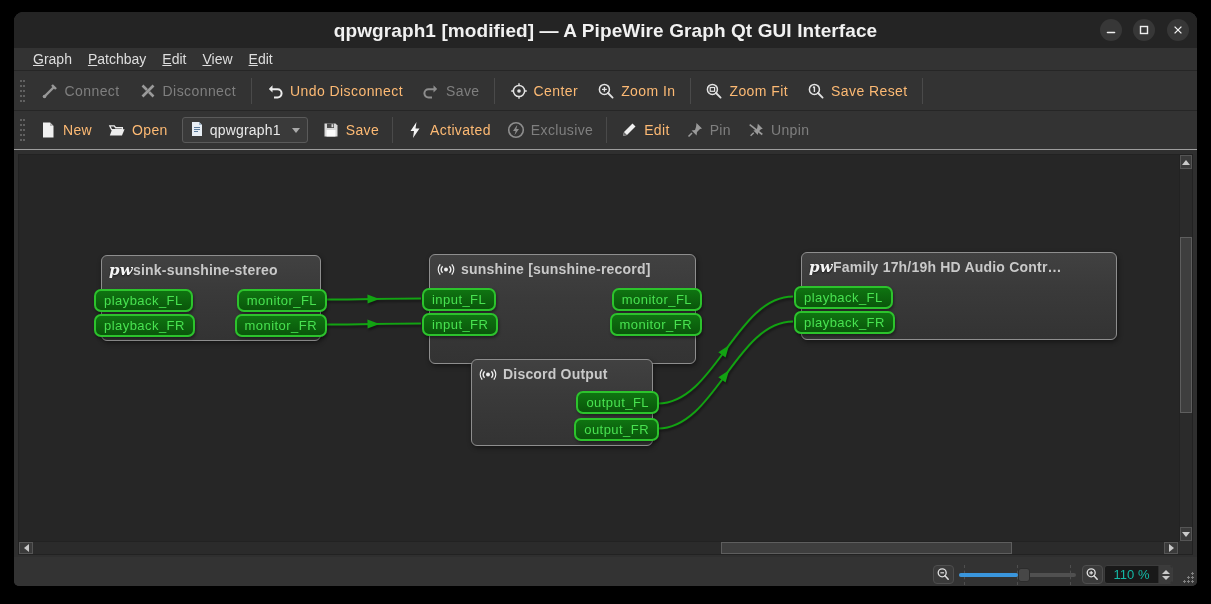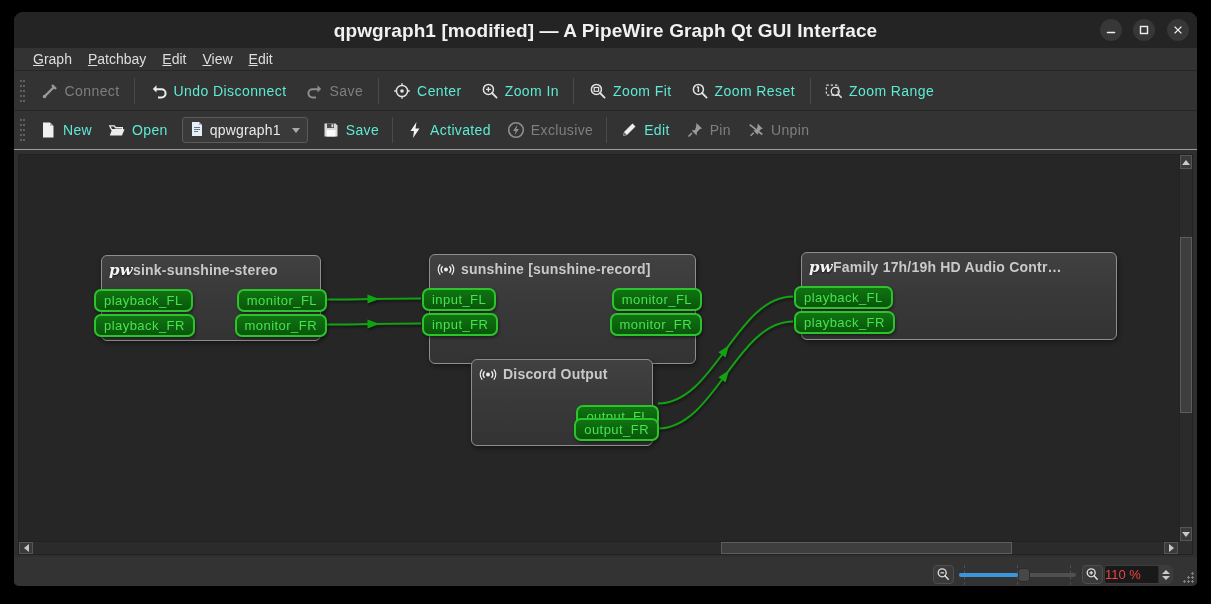--- a/index.html
+++ b/index.html
@@ -25,21 +25,21 @@
 
   
   .toolbar { height:38px; background:#333333; display:flex; align-items:center; padding-left:4px; }
   #toolbar-graph { height:39px; }
   #toolbar-graph .tb-btn { padding:5px 9.5px; letter-spacing:.42px; }
   .grip { width:7px; height:22px; margin:0 5px 0 1px;
     background-image:repeating-linear-gradient(0deg,#606060 0 2px,rgba(0,0,0,0) 2px 5px),
                      repeating-linear-gradient(0deg,#606060 0 2px,rgba(0,0,0,0) 2px 5px);
     background-size:2px 22px,2px 22px; background-position:1px 0,4px 0; background-repeat:no-repeat; }
   .tb-btn { display:flex; align-items:center; gap:6px; padding:5px 8px; border-radius:4px;
-    color:#5eead4; white-space:nowrap; font-size:14px; letter-spacing:.35px; }
+    color:#fdba74; white-space:nowrap; font-size:14px; letter-spacing:.35px; }
   .tb-btn.disabled { color:#7f7f7f; }
   .tb-btn .icon { display:flex; width:18px; height:18px; align-items:center; justify-content:center; }
   .tb-sep { width:1px; height:26px; background:#4a4a4a; margin:0 5px; }
   .combobox { display:flex; align-items:center; gap:5px; height:26px; margin:0 6px;
     padding:0 7px 0 6px; background:#3a3a3a; border:1px solid #5a5a5a; border-radius:3px;
     color:#e9e9e9; font-size:14px; letter-spacing:.2px; }
   .combo-arrow { width:0; height:0; border-left:4px solid transparent; border-right:4px solid transparent;
     border-top:5px solid #aaaaaa; margin-left:6px; }
   #bright-line { height:1px; background:#9d9d9d; }
 
@@ -82,21 +82,21 @@
     border:1px solid #4e4e4e; border-radius:4px; display:flex; align-items:center; justify-content:center; }
   #zoom-out-btn { left:919px; } #zoom-in-btn { left:1068px; }
   #slider-box { position:absolute; left:945px; top:8px; width:117px; height:20px; }
   .slider-tick { position:absolute; top:0; height:20px; width:0; border-left:1px dashed #4f4f4f; }
   #slider-groove { position:absolute; left:0; top:8px; width:117px; height:4px; background:#505050; border-radius:2px; }
   #slider-fill { position:absolute; left:0; top:8px; height:4px; background:var(--slider-blue); border-radius:2px; }
   #slider-handle { position:absolute; top:3px; width:12px; height:14px; background:#474747;
     border:1px solid #2c2c2c; border-radius:3px; }
   #spinbox { position:absolute; left:1090px; top:8px; width:69px; height:19px;
     background:#191919; border:1px solid #3c3c3c; border-radius:3px; display:flex; }
-  #spin-value { flex:1; color:#ef4444; line-height:17px; font-size:13px; }
+  #spin-value { flex:1; color:#14b8a6; text-align:center; line-height:17px; font-size:13px; }
   #spin-btns { width:14px; background:#3b3b3b; border-left:1px solid #2e2e2e;
     border-radius:0 2px 2px 0; display:flex; flex-direction:column; align-items:center; justify-content:center; gap:2px; }
   #spin-btns .tri-up { border-left-width:4px; border-right-width:4px; border-bottom-width:4px; }
   #spin-btns .tri-down { border-left-width:4px; border-right-width:4px; border-top-width:4px; }
   #size-grip { position:absolute; right:3px; bottom:2px; width:13px; height:13px;
     background-image:
       radial-gradient(circle at 11.5px 1.5px, #808080 1.1px, rgba(0,0,0,0) 1.3px),
       radial-gradient(circle at 7.5px 5.5px,  #808080 1.1px, rgba(0,0,0,0) 1.3px),
       radial-gradient(circle at 11.5px 5.5px, #808080 1.1px, rgba(0,0,0,0) 1.3px),
       radial-gradient(circle at 3.5px 9.5px,  #808080 1.1px, rgba(0,0,0,0) 1.3px),
@@ -141,20 +141,29 @@
       <div class="tb-btn disabled">
         <span class="icon">
           <svg width="18" height="18" viewBox="0 0 18 18">
             <path d="M3 15L13 5" stroke="#999" stroke-width="2.4"></path>
             <path d="M11 3l4 4" stroke="#999" stroke-width="2.4"></path>
             <circle cx="3.5" cy="14.5" r="1.8" fill="#999"></circle>
           </svg>
         </span>
         <span class="label">Connect</span>
       </div>
+      <div class="tb-btn disabled">
+        <span class="icon">
+          <svg width="18" height="18" viewBox="0 0 18 18">
+            <path d="M3.5 3.5l4.5 4.5M14.5 14.5L10 10" stroke="#9a9a9a" stroke-width="2.6"></path>
+            <path d="M14.5 3.5L3.5 14.5" stroke="#9a9a9a" stroke-width="2.6"></path>
+          </svg>
+        </span>
+        <span class="label">Disconnect</span>
+      </div>
       <div class="tb-sep"></div>
       <div class="tb-btn">
         <span class="icon">
           <svg width="18" height="18" viewBox="0 0 18 18">
             <path d="M6.5 3.2L2.8 6.9l3.7 3.7V8.2h5a3.1 3.1 0 0 1 0 6.2H8v2h3.5a5.1 5.1 0 0 0 0-10.2h-5z" fill="#ededed"></path>
           </svg>
         </span>
         <span class="label">Undo Disconnect</span>
       </div>
       <div class="tb-btn disabled">
@@ -198,33 +207,23 @@
         <span class="label">Zoom Fit</span>
       </div>
       <div class="tb-btn">
         <span class="icon">
           <svg width="18" height="18" viewBox="0 0 18 18">
             <circle cx="7.4" cy="7.4" r="5" fill="none" stroke="#e2e2e2" stroke-width="1.5"></circle>
             <path d="M11 11l4.6 4.6" stroke="#e2e2e2" stroke-width="1.8" stroke-linecap="round"></path>
             <path d="M7.4 4.6v5.4M6.1 5.8l1.3-1.2" stroke="#e2e2e2" stroke-width="1.4"></path>
           </svg>
         </span>
-        <span class="label">Zoom Reset</span>
-      </div>
-      <div class="tb-sep"></div>
-      <div class="tb-btn">
-        <span class="icon">
-          <svg width="20" height="18" viewBox="0 0 20 18">
-            <rect x="1.5" y="2.5" width="13" height="11" fill="none" stroke="#e2e2e2" stroke-width="1.3" stroke-dasharray="2.6 2.2"></rect>
-            <circle cx="11.4" cy="9.4" r="4.4" fill="none" stroke="#e2e2e2" stroke-width="1.5"></circle>
-            <path d="M14.6 12.6l3.4 3.4" stroke="#e2e2e2" stroke-width="1.8" stroke-linecap="round"></path>
-          </svg>
-        </span>
-        <span class="label">Zoom Range</span>
-      </div>
+        <span class="label">Save Reset</span>
+      </div>
+      <div class="tb-sep"></div>
     </div>
   <div class="hsep"></div>
 
   <div id="toolbar-patchbay" class="toolbar">
       <div class="grip"></div>
       <div class="tb-btn">
         <span class="icon">
           <svg width="18" height="18" viewBox="0 0 18 18">
             <path d="M4 1.5h7l3.5 3.5v11.5h-10.5z" fill="#f0f0f0"></path>
             <path d="M11 1.5v3.5h3.5" fill="#b5b5b5"></path>
@@ -356,21 +355,21 @@
             <div class="node-title">
               <span class="icon" style="display:flex;width:18px;height:16px;align-items:center;">
                 <svg width="18" height="18" viewBox="0 0 18 18">
                   <circle cx="9" cy="9.5" r="2" fill="#ededed"></circle>
                   <path d="M5.6 6.2a5 5 0 0 0 0 6.6M12.4 6.2a5 5 0 0 1 0 6.6" fill="none" stroke="#ededed" stroke-width="1.4"></path>
                   <path d="M3.2 4.4a8 8 0 0 0 0 10.2M14.8 4.4a8 8 0 0 1 0 10.2" fill="none" stroke="#ededed" stroke-width="1.4"></path>
                 </svg>
               </span>
               <span>Discord Output</span>
             </div>
-            <div class="port out" style="top: 45px; right: -7px;">output_FL</div>
+            <div class="port out" style="top: 31px; right: -7px;">output_FL</div>
             <div class="port out" style="top: 58px; right: -7px;">output_FR</div>
           </div>
           <div class="node" style="left: 782px; top: 97px; width: 316px; height: 88px;">
             <div class="node-title">
               <span class="icon" style="display:flex;width:18px;height:16px;align-items:center;">
                 <span class="pw-glyph">pw</span>
               </span>
               <span>Family 17h/19h HD Audio Contr…</span>
             </div>
             <div class="port in" style="top: 33px; left: -8px;">playback_FL</div>

